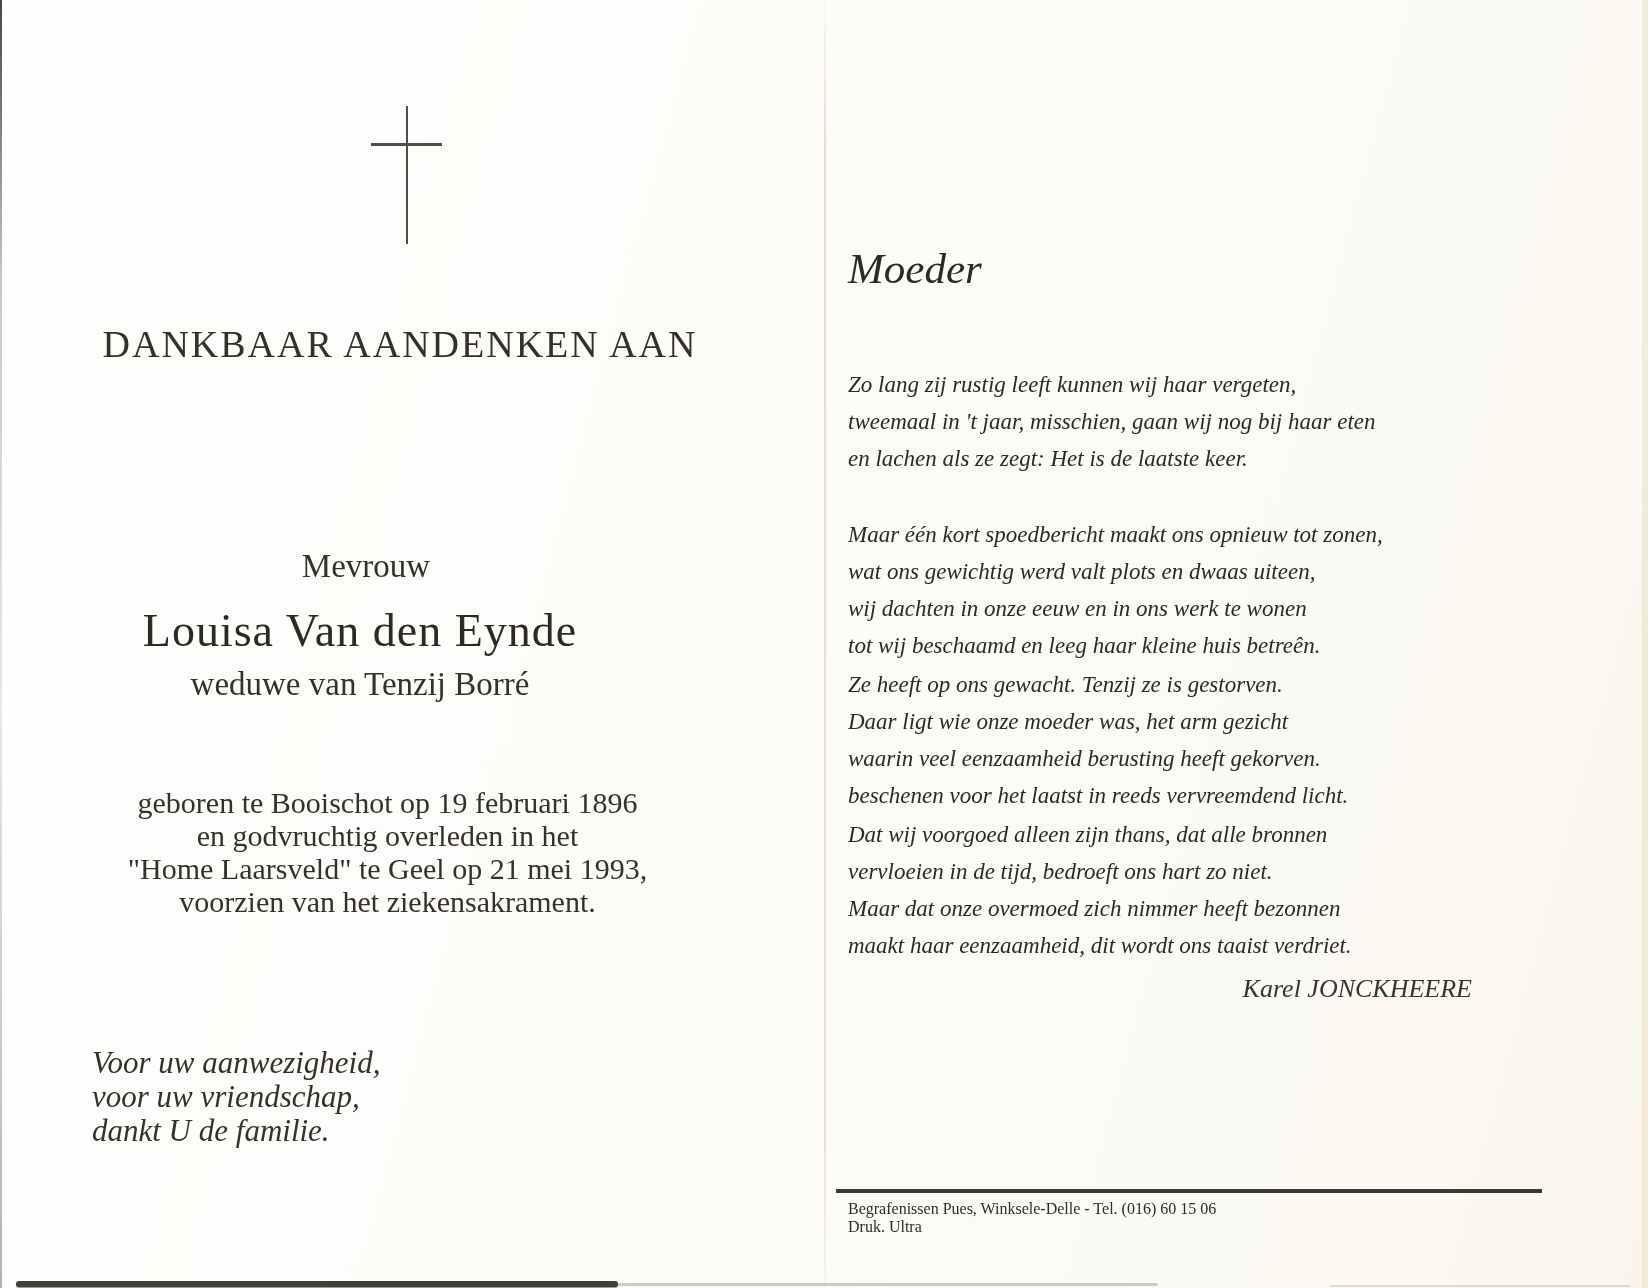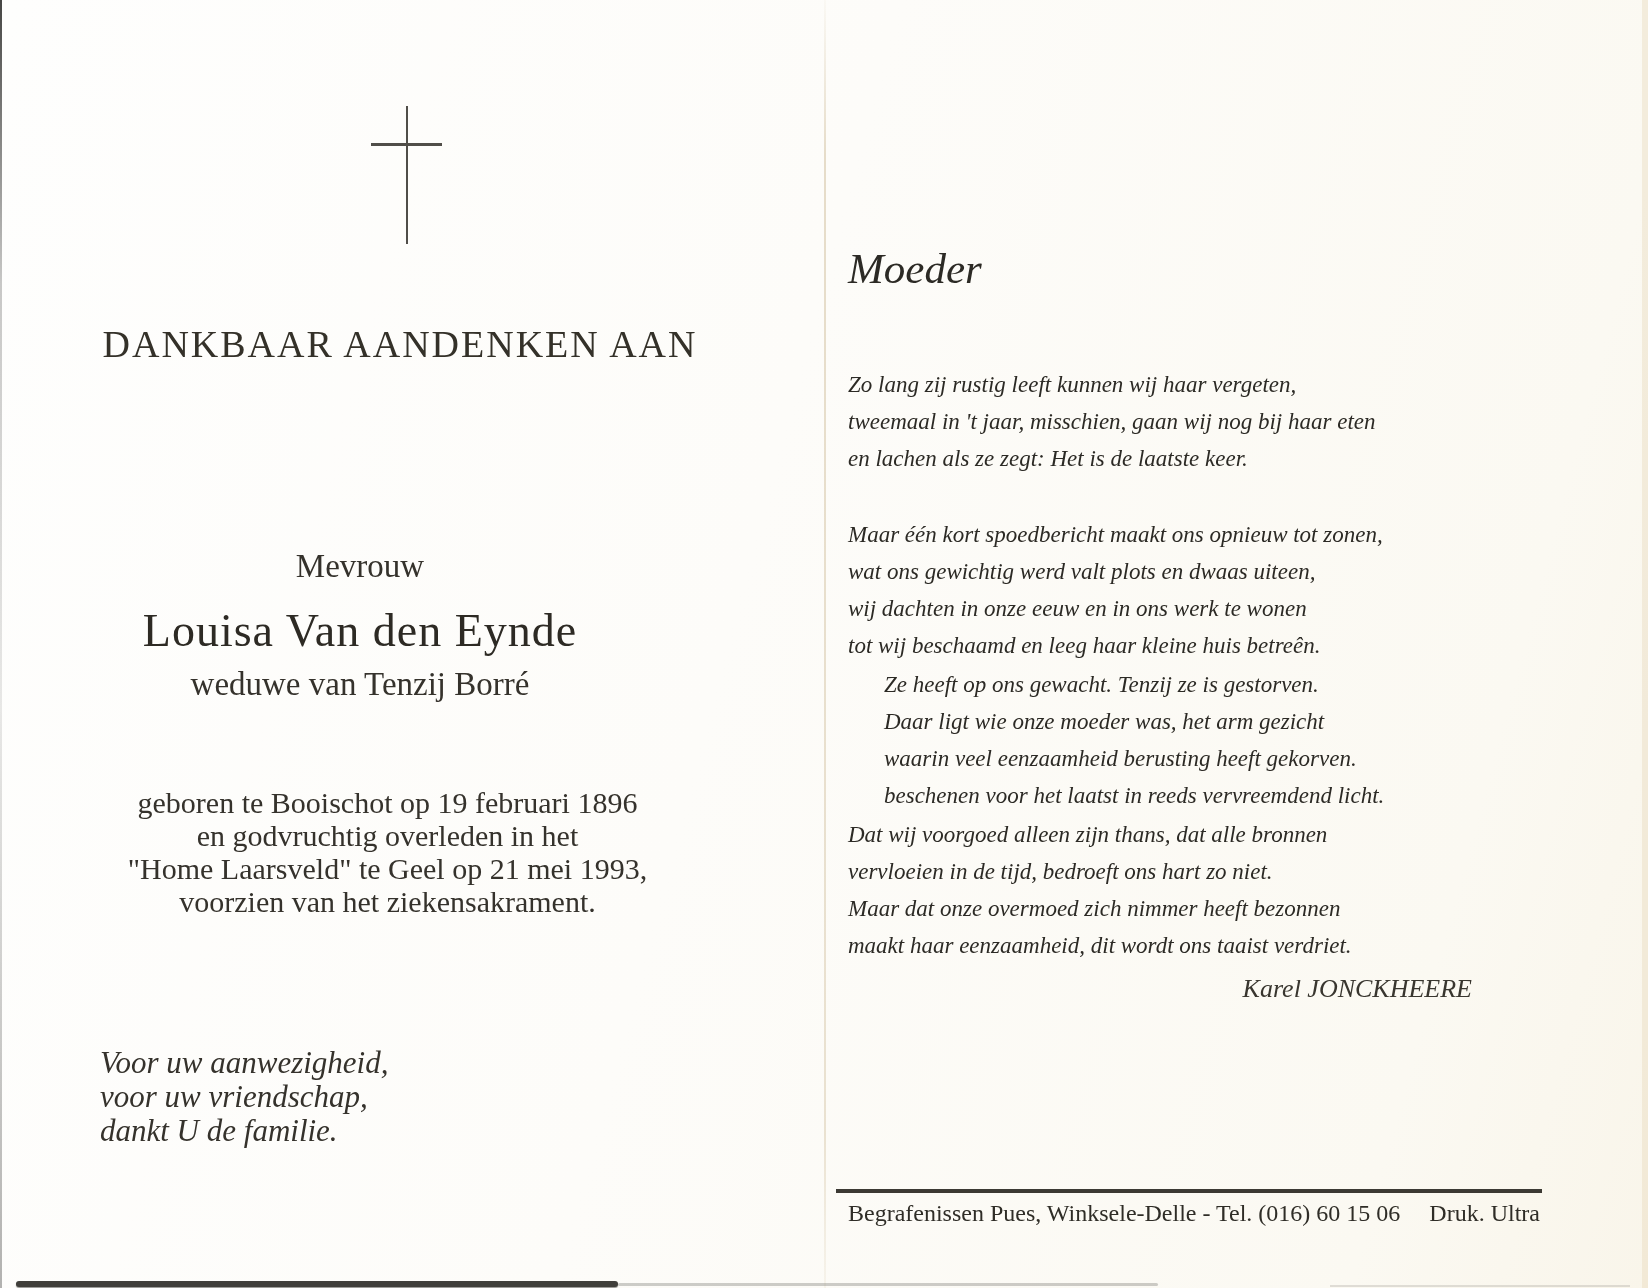--- a/index.html
+++ b/index.html
@@ -22,37 +22,37 @@
   .bottom-strip       { left:16px; top:1281px; width:602px; height:6px; background:#403f3b; border-radius:3px; box-shadow:0 1px 1px rgba(60,60,55,.55); }
   .bottom-strip-faint { left:618px; top:1283px; width:540px; height:3px; background:rgba(104,102,95,.32); border-radius:2px; }
   .bottom-strip-right { left:1330px; top:1285px; width:300px; height:2px; background:rgba(140,136,126,.25); }
 
   
   .cross-v { left:406px; top:106px; width:2px;  height:138px; background:#504e49; }
   .cross-h { left:371px; top:143px; width:71px; height:3px;   background:#504e49; }
 
   
   .header-line { left:20px;  top:322px;  width:760px; text-align:center; font-size:38px; letter-spacing:2px; color:#343129; }
-  .salutation  { left:0;     top:548px;  width:720px; text-align:center; font-size:33px; }
+  .salutation  { left:6px;     top:548px;  width:720px; text-align:center; font-size:33px; }
   .name-line   { left:0;     top:604px;  width:720px; text-align:center; font-size:46px; font-weight:normal; letter-spacing:1px; color:#2d2a24; }
   .relation    { left:0;     top:666px;  width:720px; text-align:center; font-size:33px; }
   .life-block  { left:0;     top:786px;  width:775px; text-align:center; font-size:30px; line-height:33px; }
-  .thanks-block{ left:100px;  top:1046px; font-size:31px; font-style:italic; line-height:34px; }
+  .thanks-block{ left:92px;  top:1046px; font-size:31px; font-style:italic; line-height:34px; }
 
   
   .poem-title  { left:848px; top:244px;  font-size:43px; font-style:italic; color:#2c2a25; }
   .stanza      { left:848px; width:724px; font-size:23px; font-style:italic; line-height:37px; color:#2c2a25; }
   .stanza-1 { top:366px; }
   .stanza-2 { top:516px; }
-  .stanza-3 { top:666px;margin-left:36px; }
+  .stanza-3 { top:666px; }
   .stanza-4 { top:816px; }
   .author-line { left:900px; top:974px;  width:572px; text-align:right; font-size:26px; font-style:italic; color:#39362f; }
 
   .footer-rule { left:836px; top:1189px; width:706px; height:2px; background:#3c3a34; border-bottom:2px solid rgba(60,58,52,.35); }
-  .footer-row  { left:848px; top:1200px; width:692px; display:flex; justify-content:space-between; font-size:24px; color:#2f2d27; }
+  .footer-row  { left:848px; top:1200px; width:692px; display:flex; justify-content:space-between; font-size:16px; color:#2f2d27;flex-direction:column; }
 </style>
 </head>
 <body>
 
 <div class="scan">
 
   <div class="abs edge-left"></div>
   <div class="abs edge-right"></div>
   <div class="abs fold-line"></div>
   <div class="abs bottom-strip"></div>

